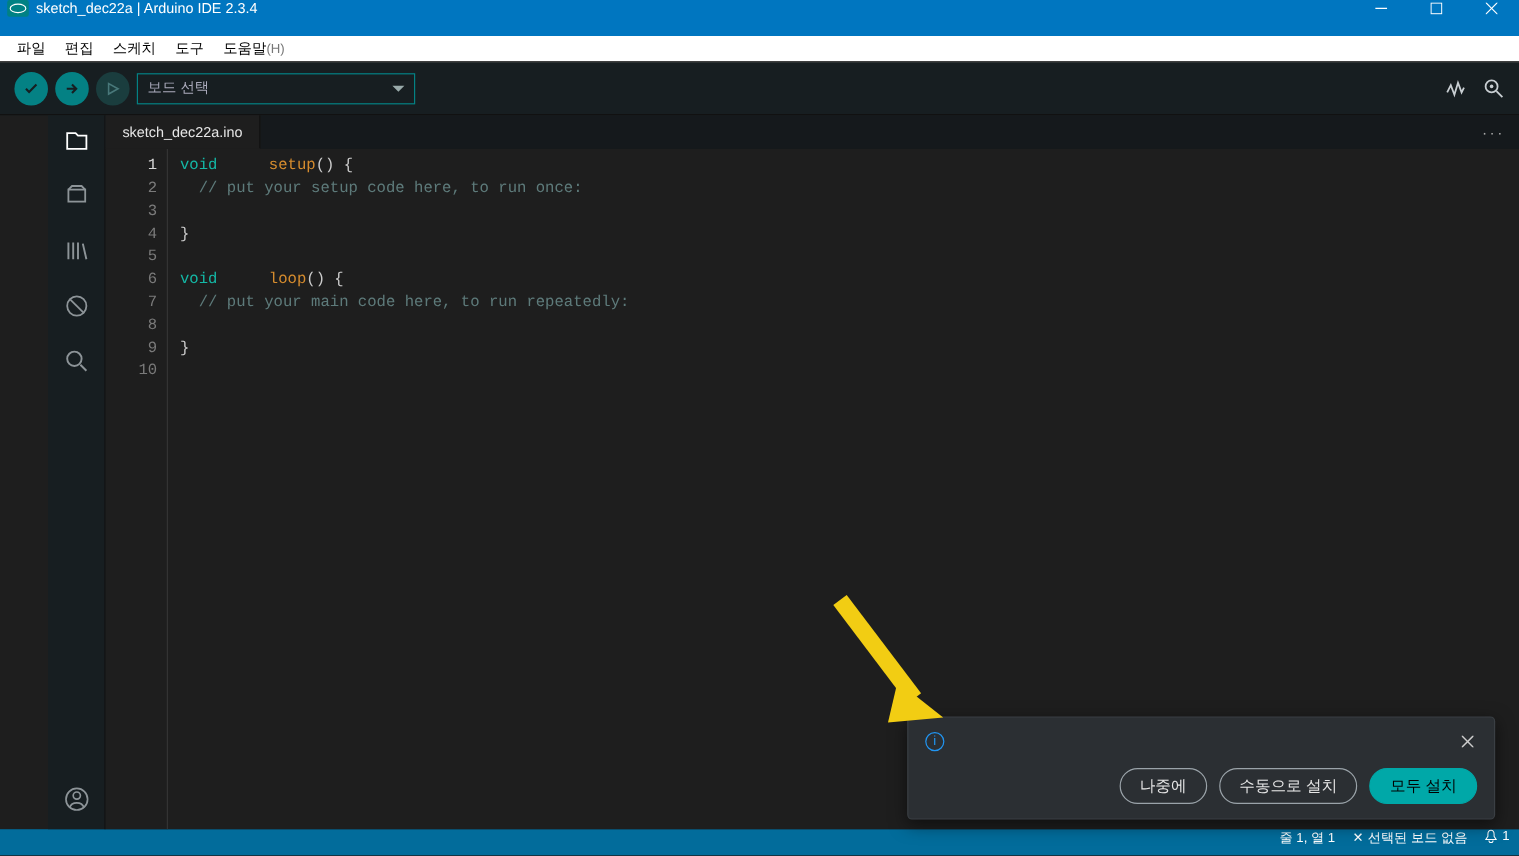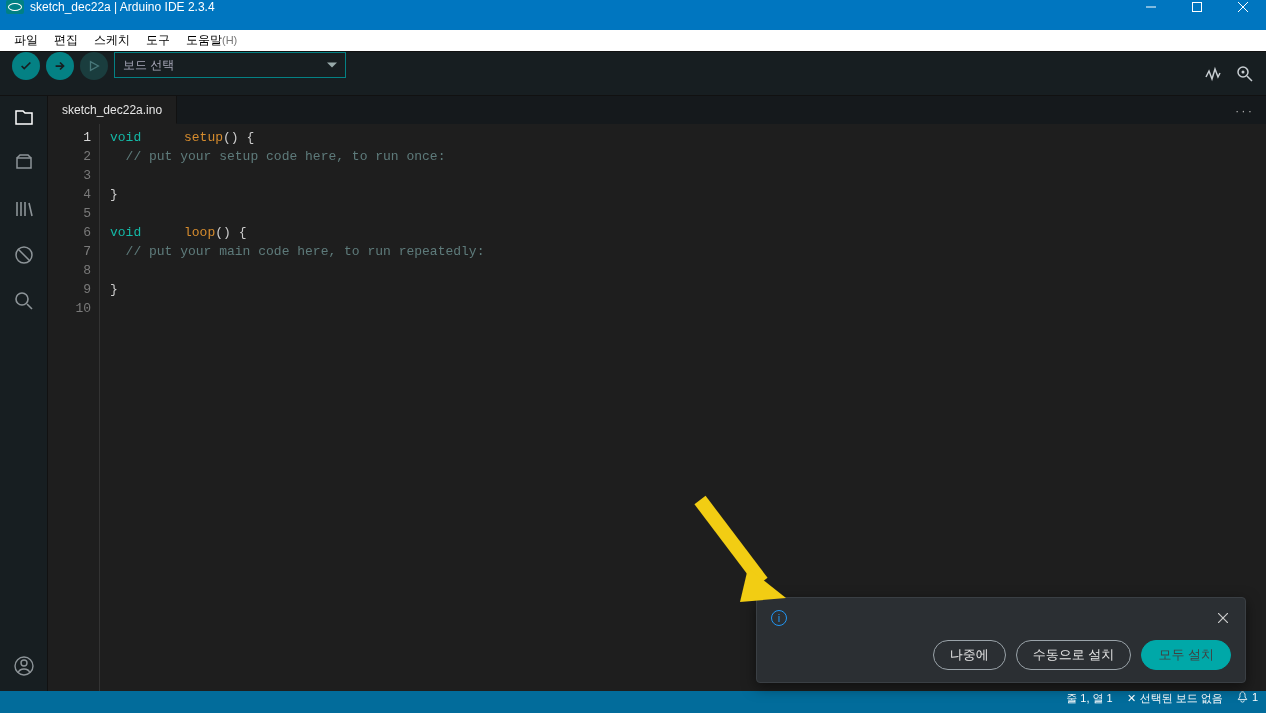--- a/index.html
+++ b/index.html
@@ -53,21 +53,21 @@
     padding: 2px 8px;
     color: #000;
     font-size: 12px;
   }
   .menubar .mitem .shortcut { color: #777; font-size: 11px; }
 
   
   .toolbar {
     height: 44px;
     background: #171e21;
-    display: flex; 
+    display: flex; align-items: center;
     padding: 0 12px;
     gap: 6px;
     border-bottom: 1px solid #111;
   }
   .round-btn {
     width: 28px; height: 28px;
     border-radius: 50%;
     display: flex; align-items: center; justify-content: center;
     background: #048184;
     color: #1e1e1e;
@@ -89,21 +89,21 @@
     position: absolute; right: 8px; top: 50%; transform: translateY(-50%);
     width: 0; height: 0;
     border-left: 5px solid transparent;
     border-right: 5px solid transparent;
     border-top: 5px solid #9aa;
   }
   .toolbar .right { margin-left: auto; display: flex; gap: 14px; align-items: center; color: #aab; }
   .toolbar .right .icon { width: 18px; height: 18px; display:flex; align-items:center; justify-content:center; }
 
   
-  .main { display: flex; height: calc(100% - 30px - 22px - 44px - 22px); }
+  .main { display: flex; height: calc(100% - 30px - 22px - 44px - 22px); padding-left: 40px; }
   .sidebar {
     width: 48px; background: #171e21;
     display: flex; flex-direction: column; align-items: center;
     padding-top: 10px; gap: 24px;
     border-right: 1px solid #111;
   }
   .sidebar .sicon { width: 22px; height: 22px; color: #8d9498; display:flex; align-items:center; justify-content:center; }
   .sidebar .sicon.active { color: #fff; }
   .sidebar .spacer { flex: 1; }
 
@@ -168,21 +168,21 @@
   }
   .toast .row1 { display:flex; align-items:center; gap:8px; color:#d7d7d7; font-size: 13px; }
   .toast .row1 .info-icon { width:16px; height:16px; border:1px solid #2196f3; color:#2196f3; border-radius:50%; display:flex; align-items:center; justify-content:center; font-size:11px; }
   .toast .close { margin-left:auto; color:#ccc; width:16px; height:16px; display:flex; align-items:center; justify-content:center; }
   .toast .buttons { display:flex; justify-content:flex-end; gap:10px; margin-top: 14px; }
   .btn {
     border: 1px solid #9aa3a9; color:#e6e6e6;
     padding: 5px 16px; border-radius: 16px;
     background: transparent; font-size: 13px;
   }
-  .btn.primary { background:#00a8a8; border-color:#00a8a8; color:#404040; }
+  .btn.primary { background:#00a8a8; border-color:#00a8a8; color:#000000; }
 
   
   .arrow-annot {
     position: absolute;
     left: 690px; top: 490px;
     pointer-events: none;
   }
 </style>
 </head>
 <body>

